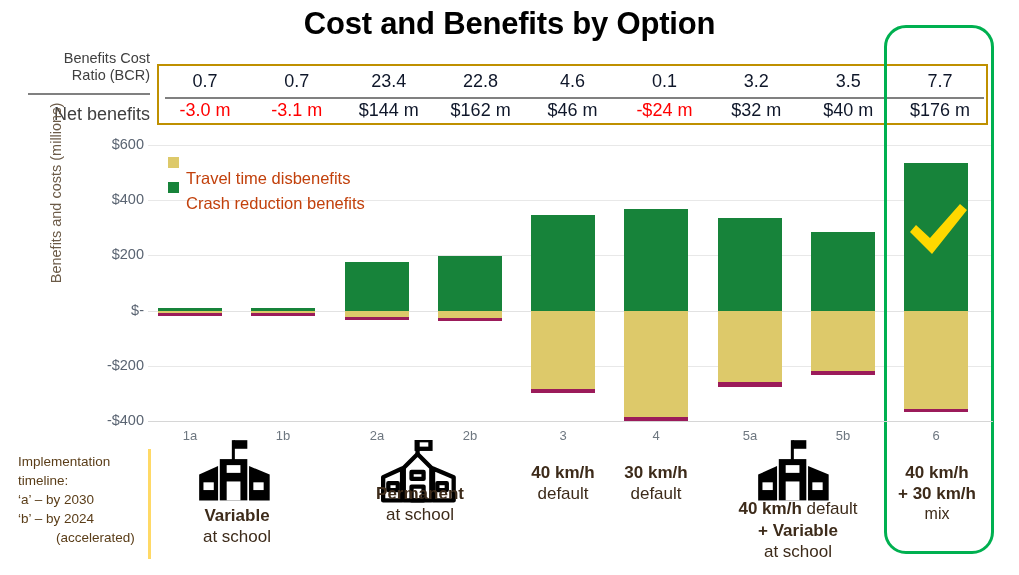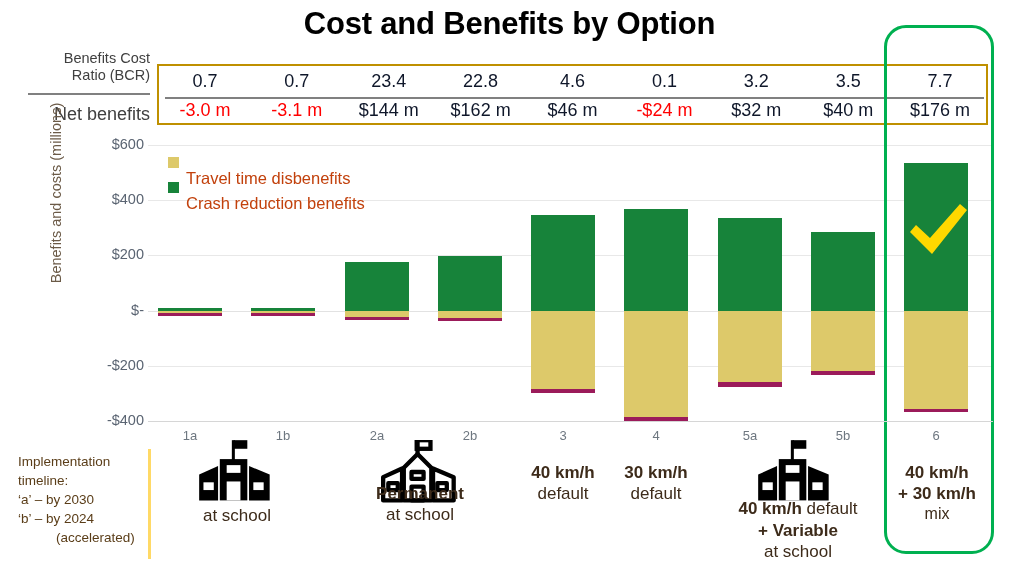--- a/index.html
+++ b/index.html
@@ -280,20 +280,21 @@
           <rect x="44" y="0" width="3.5" height="26" fill="#000"></rect>
           <rect x="30" y="22" width="32" height="48" fill="#000"></rect>
           <rect x="38" y="29" width="16" height="9" fill="#fff"></rect>
           <rect x="38" y="48" width="16" height="22" fill="#fff"></rect>
           <path d="M6 40 L28 30 L28 70 L6 70 Z" fill="#000"></path>
           <path d="M88 40 L64 30 L64 70 L88 70 Z" fill="#000"></path>
           <rect x="11" y="49" width="12" height="9" fill="#fff"></rect>
           <rect x="69" y="49" width="12" height="9" fill="#fff"></rect>
         </svg></div>
       <div class="footer-label" style="left: 157px; top: 505px; width: 160px;">
+        <span class="b">Variable</span>
         <span class="n">at school</span>
       </div>
       <div class="school-icon" style="left: 378px; top: 440px;"><svg viewBox="0 0 100 74" width="86" height="64">
           <g fill="none" stroke="#000" stroke-width="5" stroke-linejoin="round">
             <path d="M30 32 L46 16 L62 32 L62 70 L30 70 Z"></path>
             <path d="M6 43 L28 33 L28 70 L6 70 Z"></path>
             <path d="M88 43 L64 33 L64 70 L88 70 Z"></path>
             <rect x="39" y="37" width="14" height="8"></rect>
             <rect x="39" y="54" width="14" height="16"></rect>
             <rect x="12" y="50" width="11" height="8"></rect>

